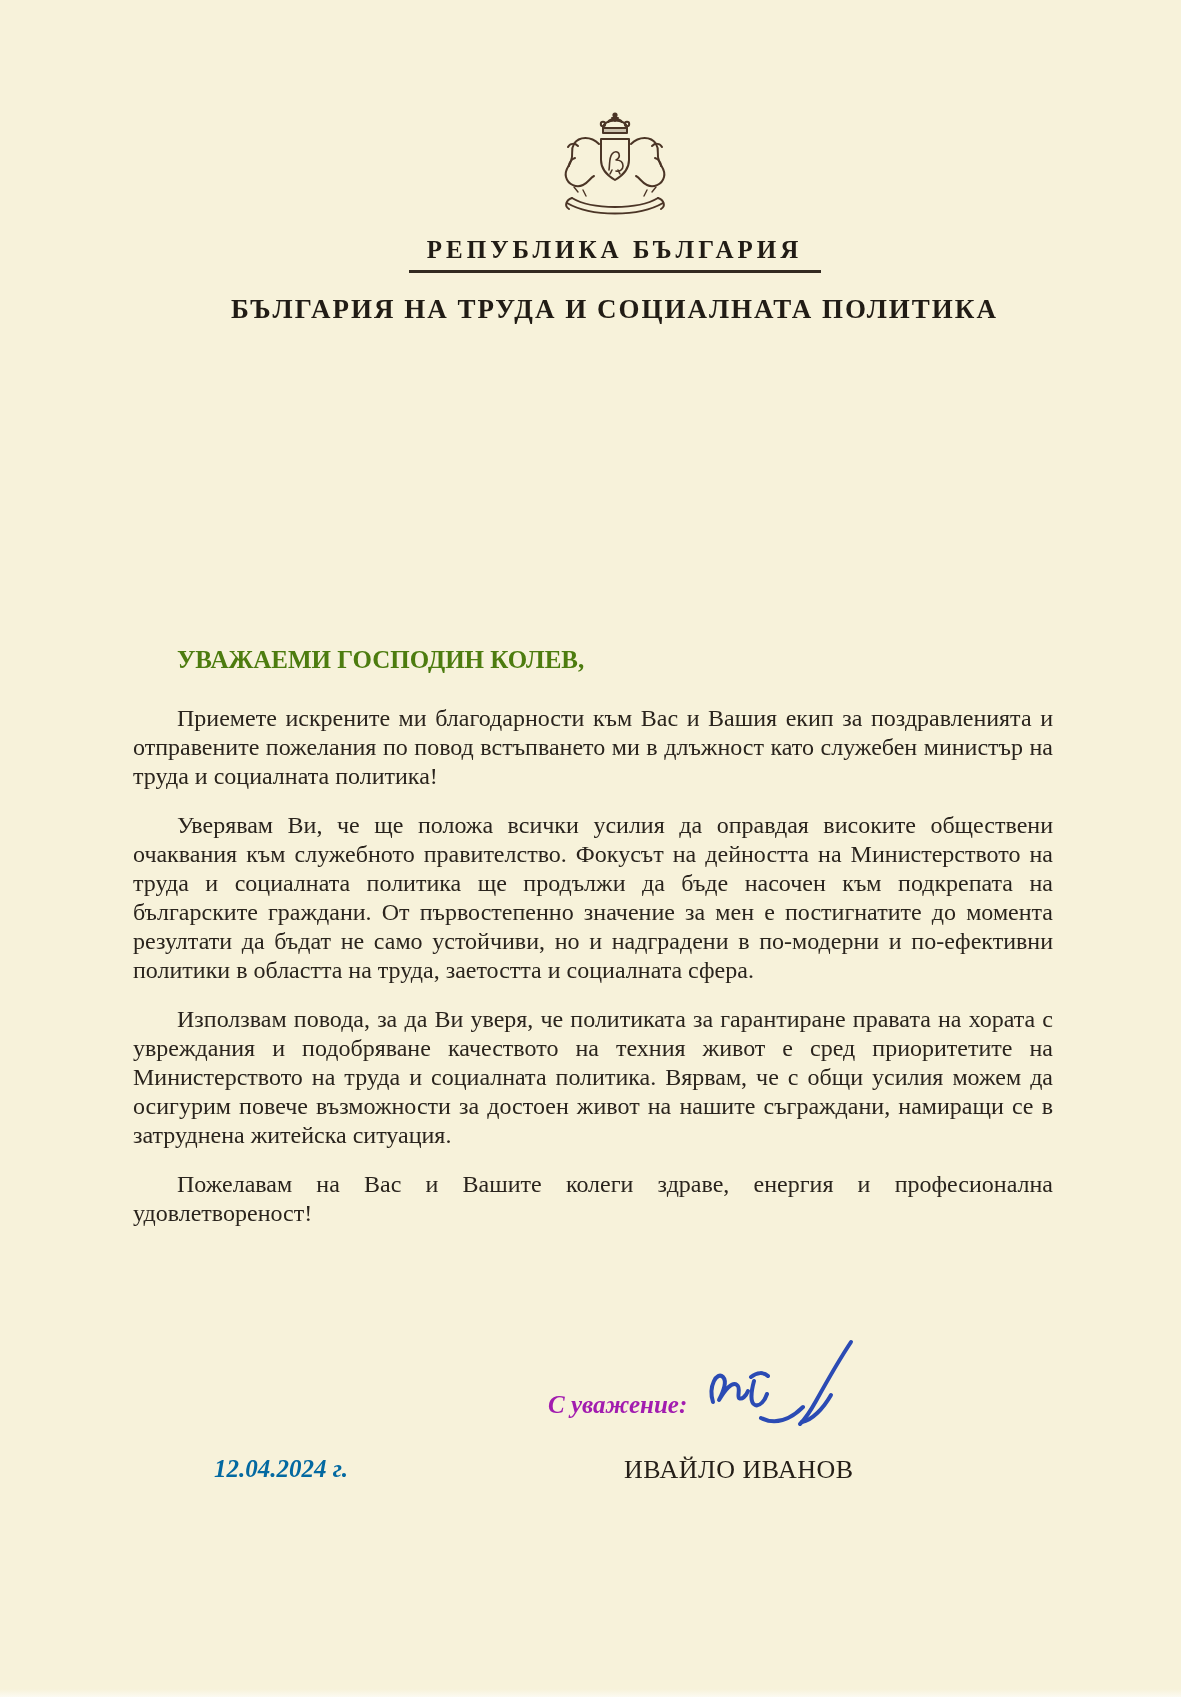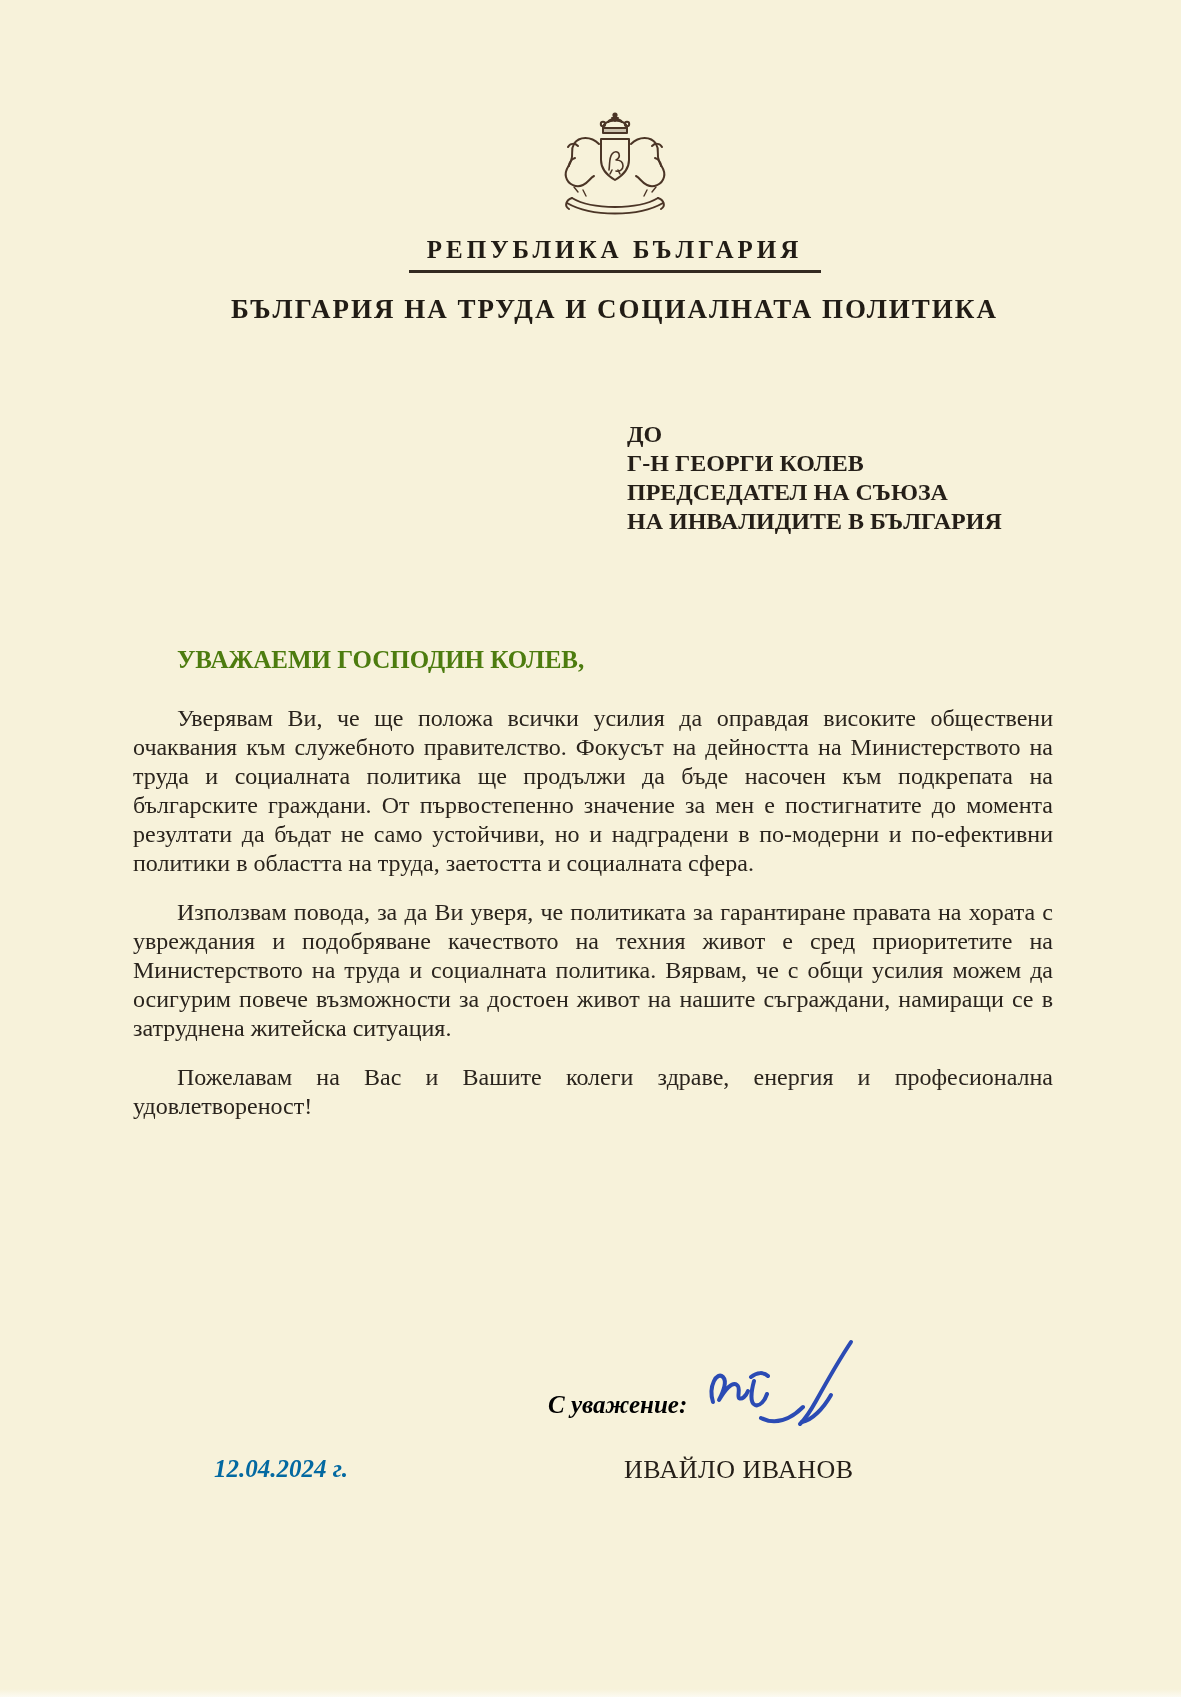--- a/index.html
+++ b/index.html
@@ -103,21 +103,21 @@
   }
 
   
   .closing {
     position: absolute;
     left: 548px;
     top: 1391px;
     font-size: 25px;
     font-weight: bold;
     font-style: italic;
-    color: #000000;
+    color: #a21caf;
   }
   .signature-ink {
     position: absolute;
     left: 701px;
     top: 1336px;
     width: 160px;
     height: 114px;
   }
   .letter-date {
     position: absolute;
@@ -177,29 +177,24 @@
           <path d="M30 80 l-4 -5 M38 84 l-3 -6 M104 80 l4 -5 M96 84 l3 -6" stroke-width="1.4"></path>
         </g>
       </svg>
     </div>
 
     <div class="republic-title">РЕПУБЛИКА БЪЛГАРИЯ</div>
     <div class="header-rule"></div>
     <div class="minister-title">БЪЛГАРИЯ НА ТРУДА И СОЦИАЛНАТА ПОЛИТИКА</div>
   </header>
 
-  <div class="recipient">
-    <div>ДО</div>
-    <div>Г-Н ГЕОРГИ КОЛЕВ</div>
-    <div>ПРЕДСЕДАТЕЛ НА СЪЮЗА</div>
-    <div>НА ИНВАЛИДИТЕ В БЪЛГАРИЯ</div>
-  </div>
 
   <div class="letter-body">
     <div class="salutation">УВАЖАЕМИ ГОСПОДИН КОЛЕВ,</div>
+    <p>Приемете искрените ми благодарности към Вас и Вашия екип за поздравленията и отправените пожелания по повод встъпването ми в длъжност като служебен министър на труда и социалната политика!</p>
     <p>Уверявам Ви, че ще положа всички усилия да оправдая високите обществени очаквания към служебното правителство. Фокусът на дейността на Министерството на труда и социалната политика ще продължи да бъде насочен към подкрепата на българските граждани. От първостепенно значение за мен е постигнатите до момента резултати да бъдат не само устойчиви, но и надградени в по-модерни и по-ефективни политики в областта на труда, заетостта и социалната сфера.</p>
     <p>Използвам повода, за да Ви уверя, че политиката за гарантиране правата на хората с увреждания и подобряване качеството на техния живот е сред приоритетите на Министерството на труда и социалната политика. Вярвам, че с общи усилия можем да осигурим повече възможности за достоен живот на нашите съграждани, намиращи се в затруднена житейска ситуация.</p>
     <p>Пожелавам на Вас и Вашите колеги здраве, енергия и професионална удовлетвореност!</p>
   </div>
 
   <div class="closing">С уважение:</div>
 
   <div class="signature-ink">
     <svg viewBox="0 0 160 114" width="160" height="114" aria-hidden="true">
       <g stroke="#2b4bb4" fill="none" stroke-width="4" stroke-linecap="round" stroke-linejoin="round">

